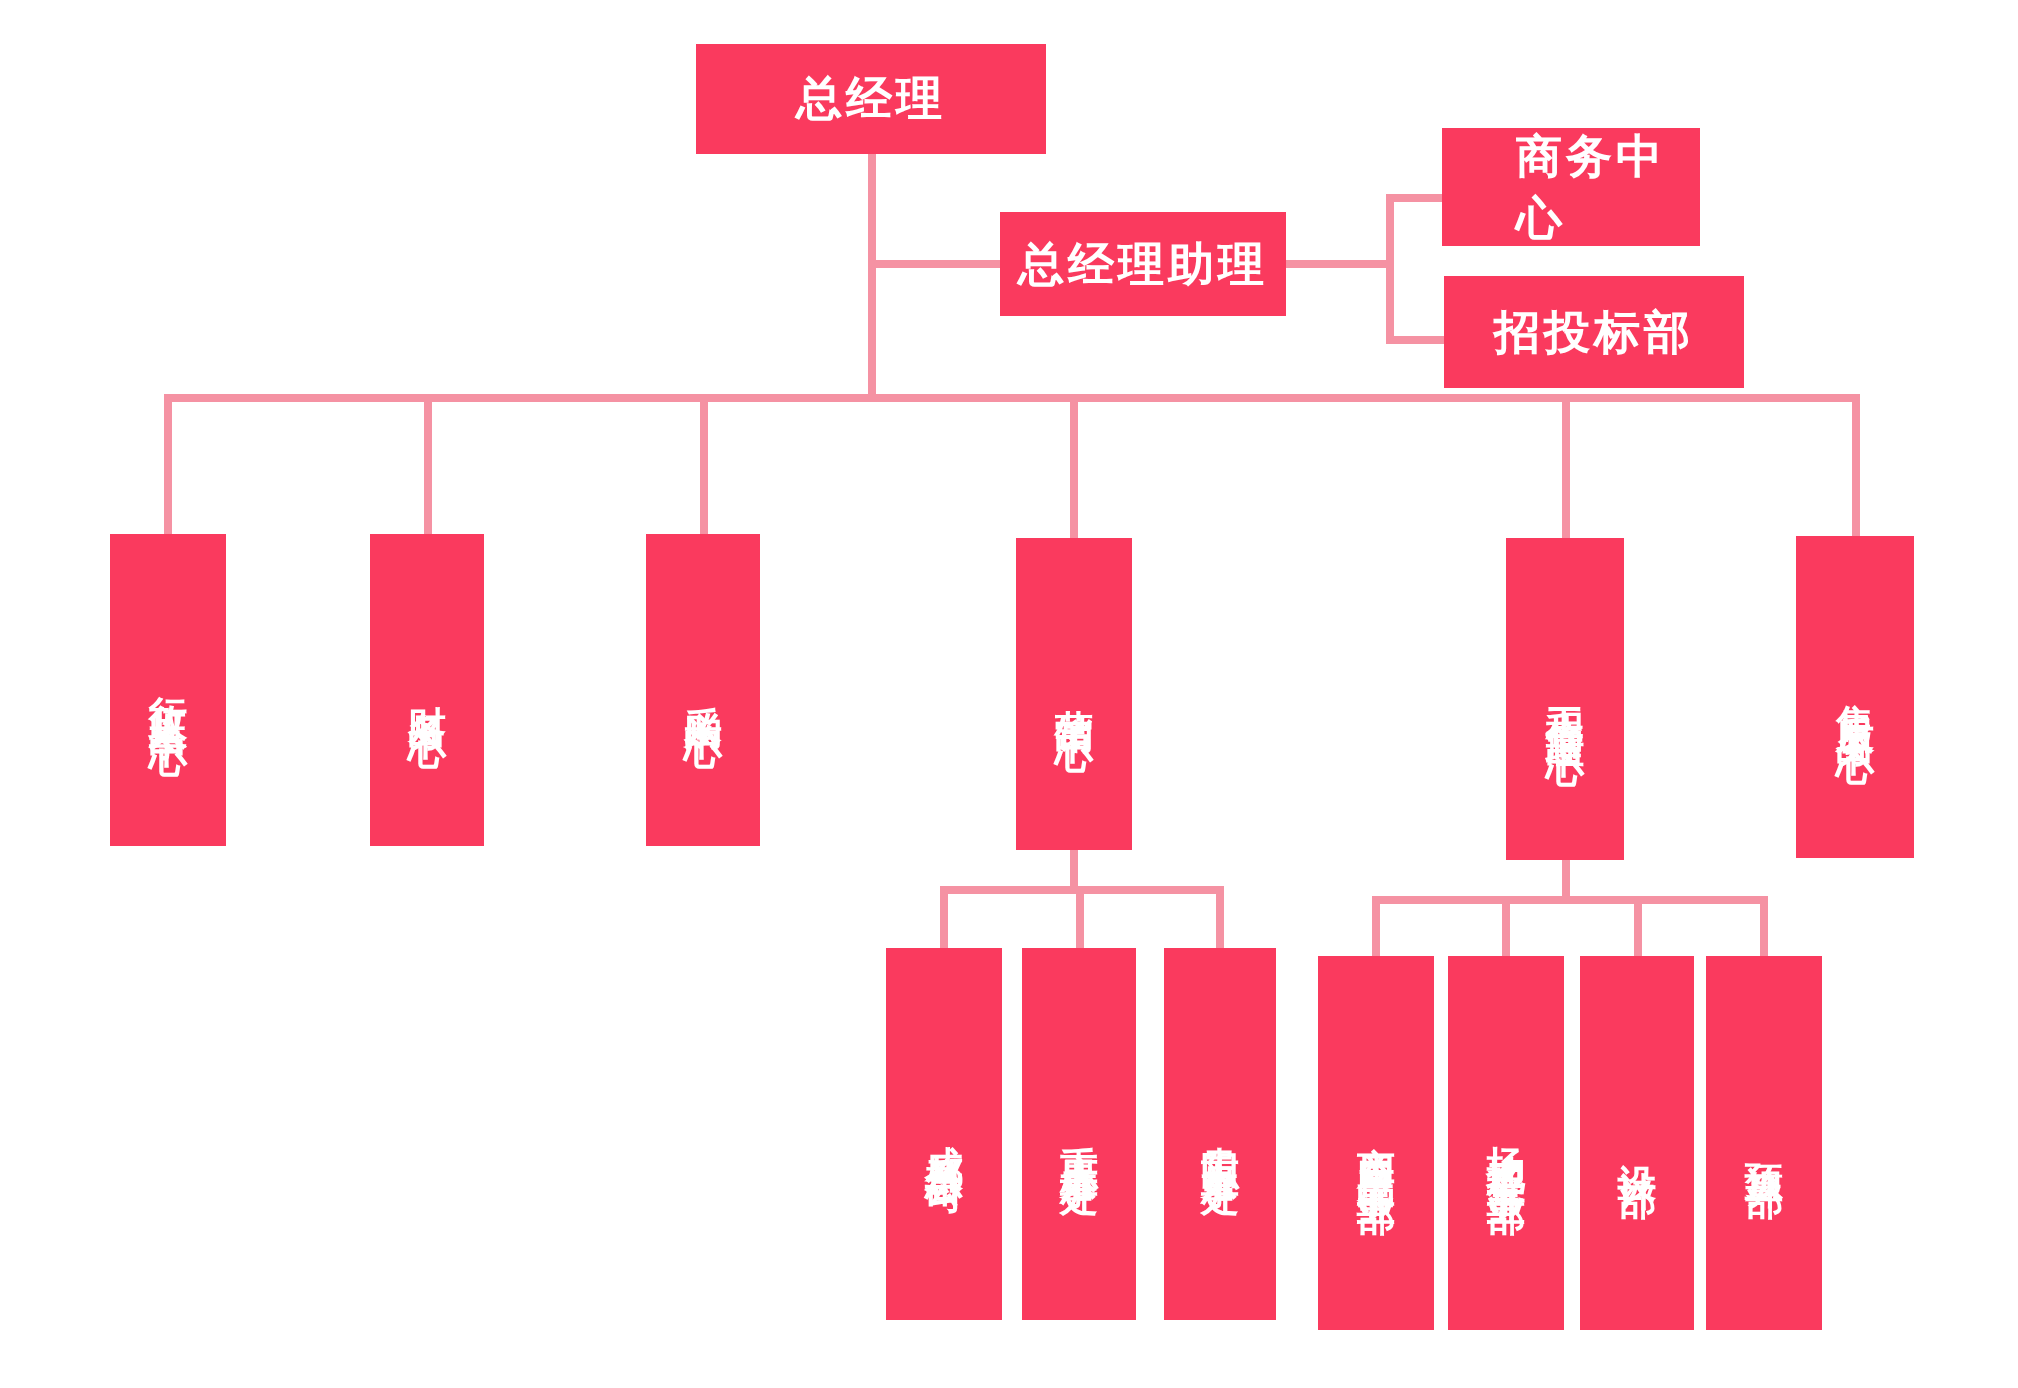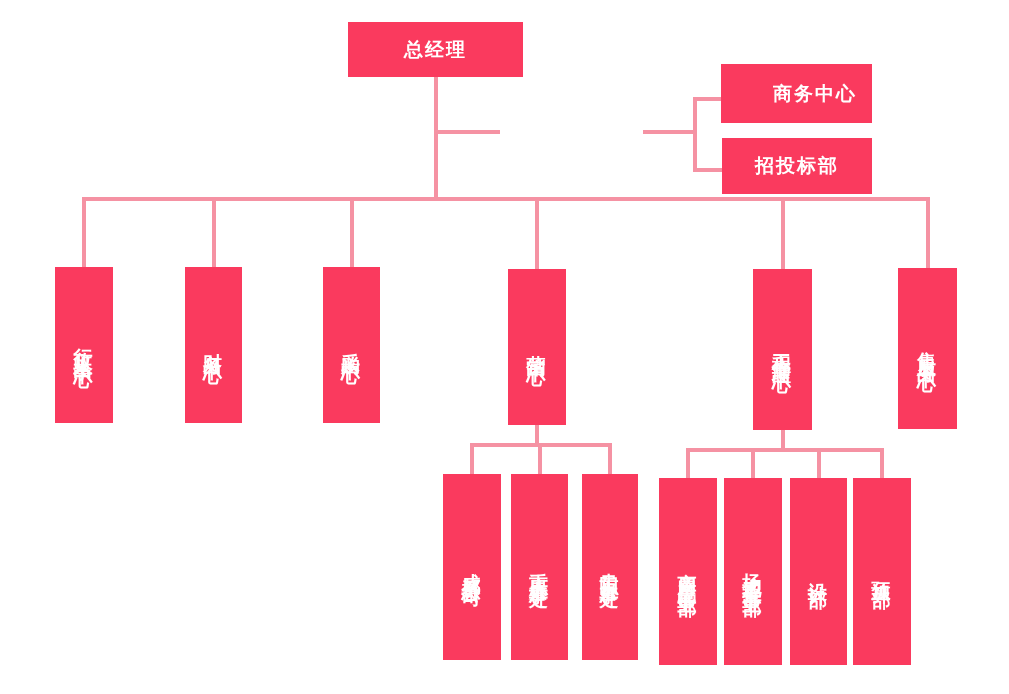--- a/index.html
+++ b/index.html
@@ -20,21 +20,21 @@
     background: #fa3a5e;
     color: #ffffff;
     font-weight: bold;
     display: flex;
     align-items: center;
     justify-content: center;
     box-sizing: border-box;
     cursor: default;
   }
   .hnode {
-    font-size: 19px;
+    font-size: 23px;
     letter-spacing: 2px;
   }
   .vnode {
     writing-mode: vertical-rl;
     text-orientation: upright;
     font-size: 19px;
     letter-spacing: 4px;
   }
   .vnode span, .hnode span { display: block; }
   .line {
@@ -72,21 +72,24 @@
   <div class="line" style="left:781px; top:430px; width:4px;   height:22px;"></div>
   <div class="line" style="left:686px; top:448px; width:198px; height:4px;"></div>
   <div class="line" style="left:686px; top:448px; width:4px;   height:30px;"></div>
   <div class="line" style="left:751px; top:448px; width:4px;   height:30px;"></div>
   <div class="line" style="left:817px; top:448px; width:4px;   height:30px;"></div>
   <div class="line" style="left:880px; top:448px; width:4px;   height:30px;"></div>
 
   <div class="node hnode" style="left:348px; top:22px;  width:175px; height:55px;">
     <span>总经理</span>
   </div>
-  <div class="node hnode" style="left:721px; top:64px;  width:151px; height:59px;padding-left:37px;">
+  <div class="node hnode" style="left:500px; top:106px; width:143px; height:52px;">
+    <span>总经理助理</span>
+  </div>
+  <div class="node hnode" style="left:721px; top:64px;  width:129px; height:59px;padding-left:37px;">
     <span>商务中心</span>
   </div>
   <div class="node hnode" style="left:722px; top:138px; width:150px; height:56px;">
     <span>招投标部</span>
   </div>
 
   <div class="node vnode" style="left:55px;  top:267px; width:58px; height:156px;">
     <span>行政人事中心</span>
   </div>
   <div class="node vnode" style="left:185px; top:267px; width:57px; height:156px;">

